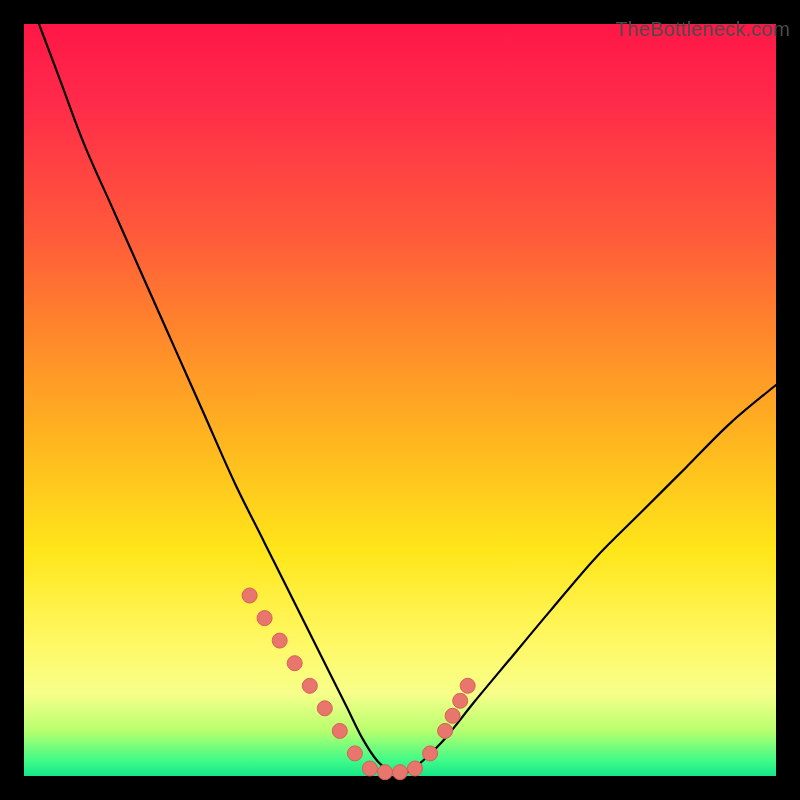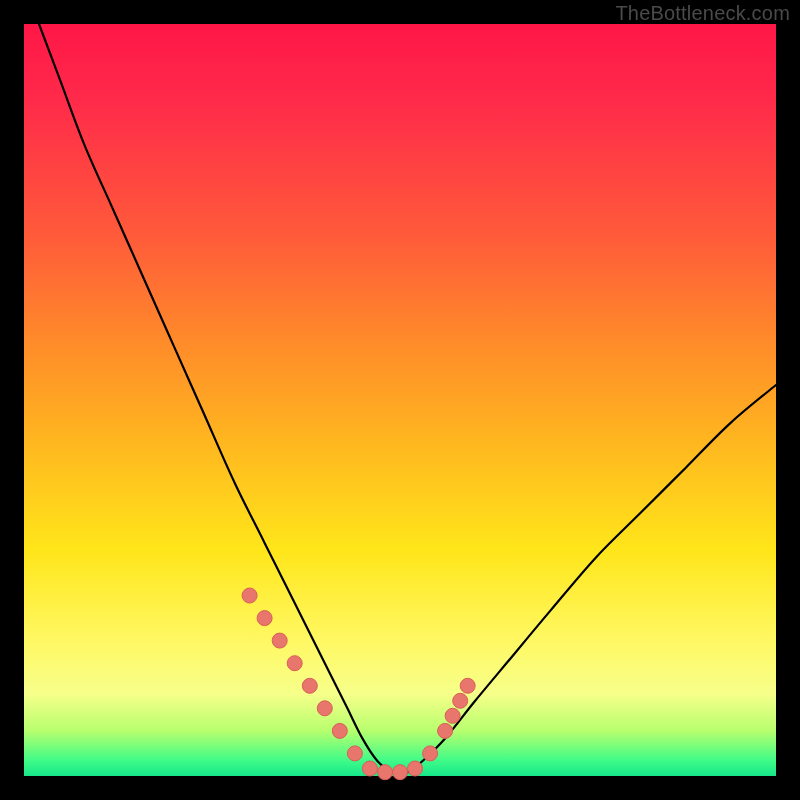--- a/index.html
+++ b/index.html
@@ -34,21 +34,21 @@
       #ffe61a 70%,
       #fff863 82%,
       #f7ff8a 89%,
       #b7ff6e 94%,
       #3efb88 98%,
       #16e689 100%
     );
   }
   .attribution {
     position: absolute;
-    top: 2px;
+    top: 18px;
     right: 10px;
     color: #4a4a4a;
     font-size: 20px;
     font-weight: 500;
     letter-spacing: 0.2px;
     user-select: none;
   }
   svg.curve {
     position: absolute;
     left: 0;

